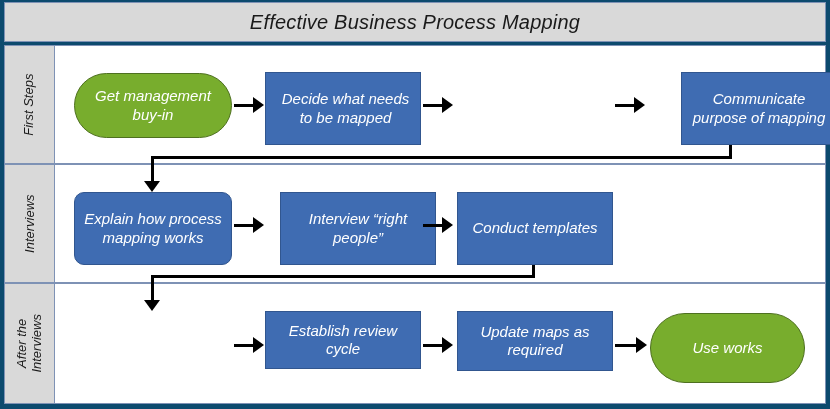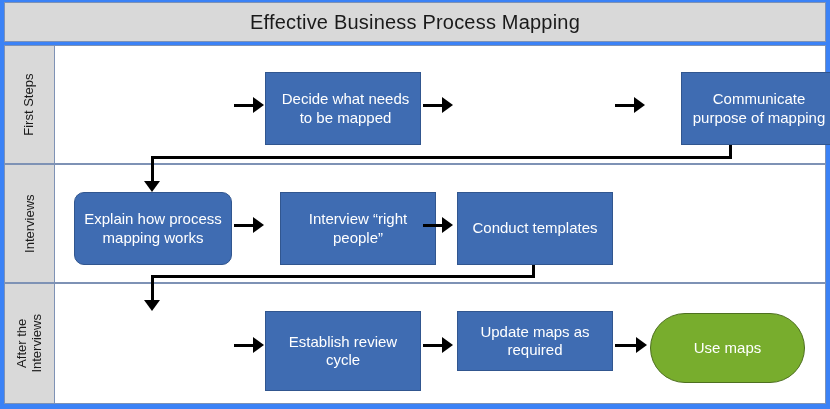--- a/index.html
+++ b/index.html
@@ -7,22 +7,23 @@
     padding: 0;
     background: #ffffff;
   }
   body {
     font-family: "Liberation Sans", sans-serif;
   }
   #canvas {
     position: relative;
     width: 830px;
     height: 409px;
-    background: #3b82f6;
+    background: #0c4a6e;
     overflow: hidden;
+    font-style: italic;
   }
 
   
   .title-bar {
     position: absolute;
     left: 4px;
     top: 2px;
     width: 822px;
     height: 40px;
     box-sizing: border-box;
@@ -129,20 +130,23 @@
   <div class="title-bar">
     <div class="title-text">Effective Business Process Mapping</div>
   </div>
 
   <div class="lane" style="top:45px; height:119px; width:822px;">
     <div class="lane-label">
       <div class="lane-label-text">First Steps</div>
     </div>
   </div>
 
+  <div class="node terminator" style="left:74px; top:73px; width:158px; height:65px;">
+    <span>Get management buy-in</span>
+  </div>
   <div class="node process" style="left:265px; top:72px; width:156px; height:73px;padding-left:11px;">
     <span>Decide what needs to be mapped</span>
   </div>
   <div class="node process" style="left:649px; top:72px; width:156px; height:73px;margin-left:32px;">
     <span>Communicate purpose of mapping</span>
   </div>
 
   <div class="conn h" style="left:234px; top:104px; width:20px;"></div>
   <div class="arrow-right" style="left:253px; top:97px;"></div>
 
@@ -173,28 +177,28 @@
 
   <div class="conn h" style="left:423px; top:224px; width:20px;"></div>
   <div class="arrow-right" style="left:442px; top:217px;"></div>
 
   <div class="lane" style="top:283px; height:121px; width:822px;">
     <div class="lane-label">
       <div class="lane-label-text two-line"><span>After the</span><br><span>Interviews</span></div>
     </div>
   </div>
 
-  <div class="node process" style="left:265px; top:311px; width:156px; height:80px;">
+  <div class="node process" style="left:265px; top:311px; width:156px; height:58px;">
     <span>Establish review cycle</span>
   </div>
   <div class="node process" style="left:457px; top:311px; width:156px; height:60px;">
     <span>Update maps as required</span>
   </div>
   <div class="node terminator" style="left:650px; top:313px; width:155px; height:70px;">
-    <span>Use maps</span>
+    <span>Use works</span>
   </div>
 
   <div class="conn h" style="left:234px; top:344px; width:20px;"></div>
   <div class="arrow-right" style="left:253px; top:337px;"></div>
 
   <div class="conn h" style="left:423px; top:344px; width:20px;"></div>
   <div class="arrow-right" style="left:442px; top:337px;"></div>
 
   <div class="conn h" style="left:615px; top:344px; width:22px;"></div>
   <div class="arrow-right" style="left:636px; top:337px;"></div>

